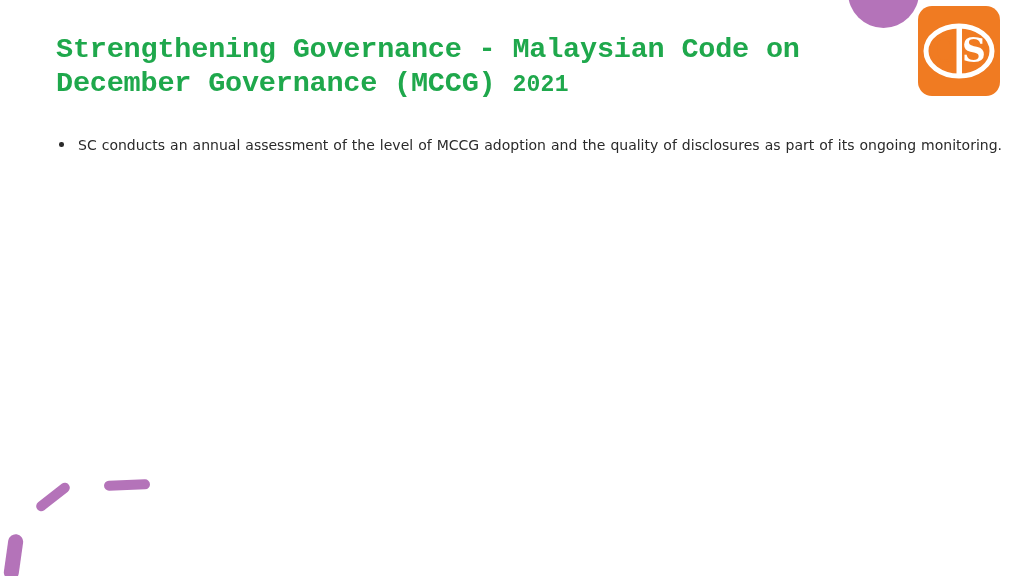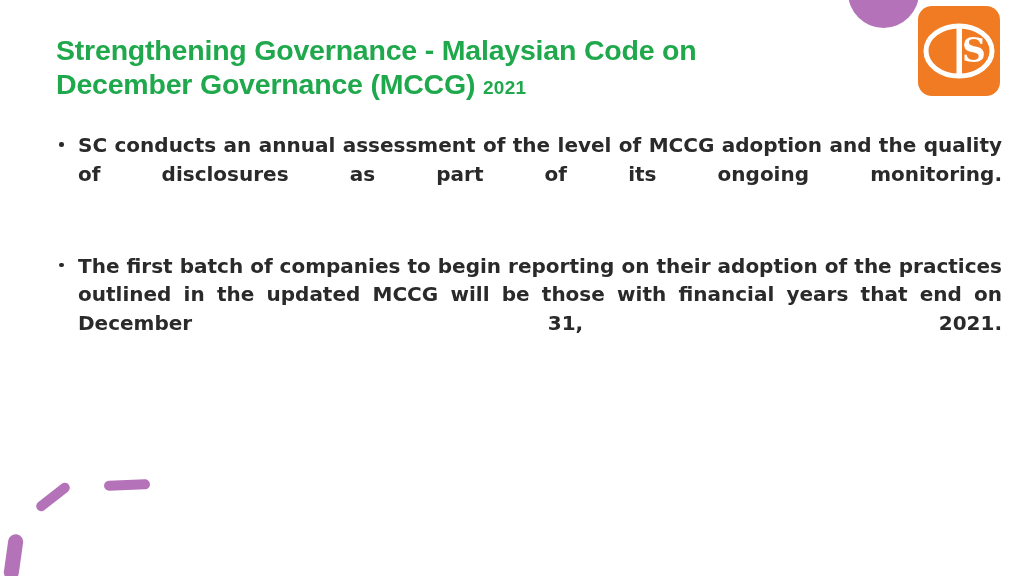--- a/index.html
+++ b/index.html
@@ -49,49 +49,48 @@
     height: 90px;
   }
 
   
   .title {
     position: absolute;
     left: 56px;
     top: 14px;
     width: 800px;
     color: #1fa84c;
-    font-family: Liberation Sans, sans-serif;
+    font-family: Liberation Mono, monospace;
     font-weight: bold;
     font-size: 28.5px;
     line-height: 34px;
     letter-spacing: -0.2px;
   }
   .title .yr {
-    font-size: 19px;
+    font-size: 23px;
     letter-spacing: 0.3px;
   }
 
   
   .body {
     position: absolute;
     left: 56px;
     top: 131px;
     width: 946px;
   }
   .bullet {
     position: relative;
     padding-left: 22px;
     margin-bottom: 35px;
     color: #2a2a2a;
     font-family: "DejaVu Sans", sans-serif;
-    font-size: 20px;
+    font-size: 14px;
     line-height: 28.5px;
     text-align: justify;
     text-justify: inter-word;
-    font-weight: bold;
   }
   .bullet:last-child { margin-bottom: 0; }
   .bullet .dot {
     position: absolute;
     left: 3px;
     top: 11px;
     width: 4.5px;
     height: 4.5px;
     background: #2a2a2a;
     border-radius: 50%;
@@ -161,24 +160,20 @@
     <span class="yr">2021</span>
   </h1>
 
   <div class="body">
 
     <div class="bullet">
       <span class="dot"></span>
       <span class="txt">SC conducts an annual assessment of the level of MCCG adoption and the quality of disclosures as part of its ongoing monitoring.</span>
     </div>
 
-    <div class="bullet">
-      <span class="dot"></span>
-      <span class="txt">The first batch of companies to begin reporting on their adoption of the practices outlined in the updated MCCG will be those with financial years that end on December 31, 2021.</span>
-    </div>
 
 
   </div>
 
   <div class="dash dash-top"></div>
   <div class="dash dash-mid"></div>
   <div class="dash dash-bot"></div>
 
 </div>
 

